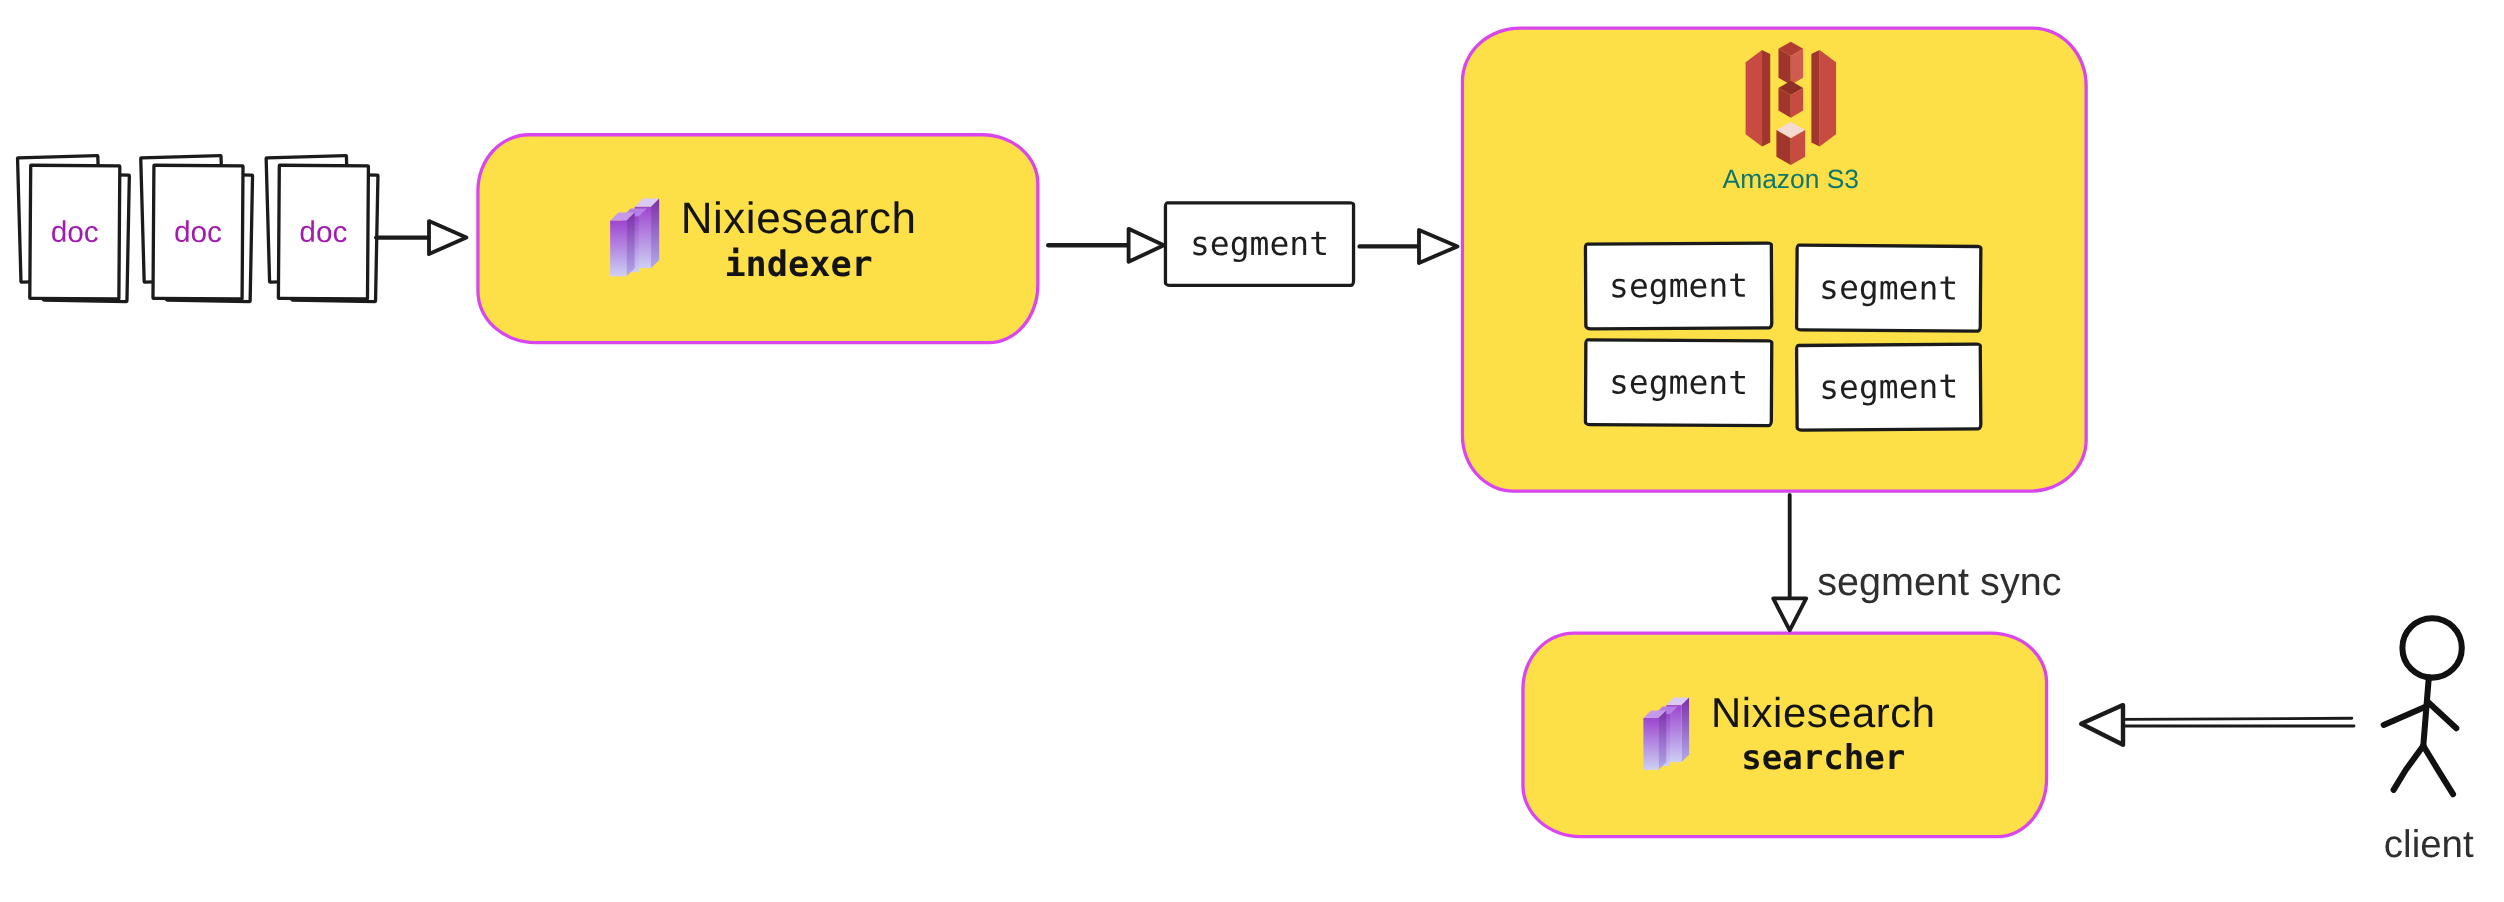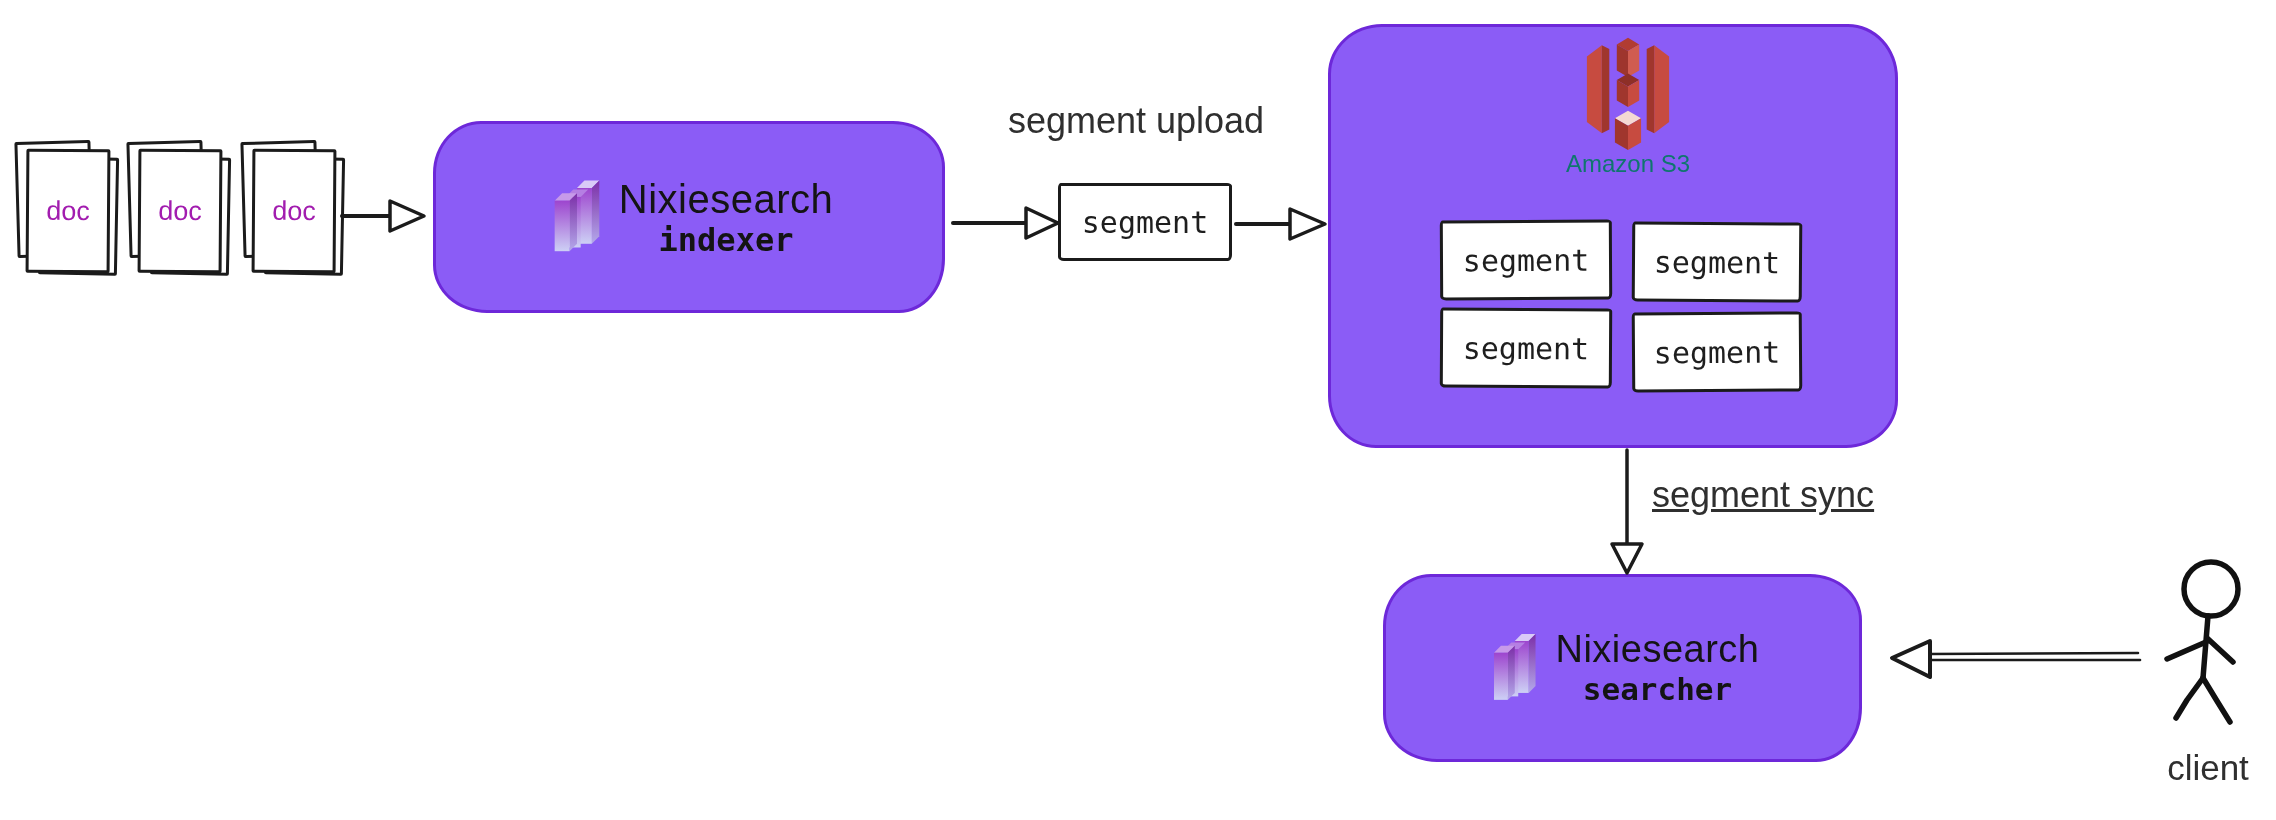--- a/index.html
+++ b/index.html
@@ -18,21 +18,21 @@
   .doc-page.a{left:0;top:3px;width:76px;height:116px;transform:rotate(-1.6deg);}
   .doc-page.b{left:23px;top:19px;width:79px;height:118px;transform:rotate(1.1deg);}
   .doc-page.front{
     left:10px;top:11px;width:84px;height:124px;transform:rotate(.4deg);
     display:flex;align-items:center;justify-content:center;
     font-size:27px;color:#a21caf;
   }
 
   
   .big-box{
-    background:#8b5cf6;border:3px solid #6d28d9;box-sizing:border-box;
+    background:#fde047;border:3px solid #d946ef;box-sizing:border-box;
     display:flex;align-items:center;justify-content:center;text-align:right;
   }
   .rounded-lg{border-radius:48px 52px 46px 54px / 52px 46px 54px 48px;}
   .brand-row{display:flex;align-items:center;gap:16px;}
   .brand-col{display:flex;flex-direction:column;align-items:center;line-height:1.15;}
   .brand-name{font-size:40px;color:#141414;letter-spacing:.5px;}
   .brand-role{font-family:"DejaVu Sans Mono",monospace;font-weight:bold;font-size:32px;color:#141414;}
   .brand-name.sm{font-size:38px;}
   .brand-role.sm{font-size:31px;}
 
@@ -101,21 +101,20 @@
         <polygon points="33,32 43,22 43,90 33,100" fill="url(#nxs1)"></polygon>
         <rect x="13" y="32" width="20" height="68" fill="url(#nxf1)"></rect>
       </svg>
       <div class="brand-col">
         <span class="brand-name">Nixiesearch</span>
         <span class="brand-role">indexer</span>
       </div>
     </div>
   </div>
 
-  <div class="abs flow-label" style="left:960px;top:100px;width:352px;text-align:center;">segment upload</div>
 
   <div class="abs seg-box" style="left:1058px;top:183px;width:174px;height:78px;">segment</div>
 
   <div class="abs big-box" style="left:1328px;top:24px;width:570px;height:424px;border-radius:54px 50px 52px 48px / 50px 54px 48px 52px;"></div>
 
   <svg class="abs" style="left:1582px;top:36px;" width="92" height="114" viewBox="0 0 96 122" aria-hidden="true">
     <polygon points="4,22 20,10 20,104 4,92" fill="#c74b40"></polygon>
     <polygon points="20,10 28,14 28,100 20,104" fill="#a0362d"></polygon>
     <polygon points="92,22 76,10 76,104 92,92" fill="#c74b40"></polygon>
     <polygon points="76,10 68,14 68,100 76,104" fill="#a0362d"></polygon>
@@ -129,21 +128,21 @@
     <polygon points="34,88 48,96 48,122 34,114" fill="#a0362d"></polygon>
     <polygon points="62,88 48,96 48,122 62,114" fill="#c74b40"></polygon>
   </svg>
   <div class="abs s3-caption" style="left:1528px;top:150px;width:200px;">Amazon S3</div>
 
   <div class="abs seg-box" style="left:1440px;top:220px;width:172px;height:80px;transform:rotate(-.3deg);">segment</div>
   <div class="abs seg-box" style="left:1632px;top:222px;width:170px;height:80px;transform:rotate(.4deg);">segment</div>
   <div class="abs seg-box" style="left:1440px;top:308px;width:172px;height:80px;transform:rotate(.3deg);">segment</div>
   <div class="abs seg-box" style="left:1632px;top:312px;width:170px;height:80px;transform:rotate(-.4deg);">segment</div>
 
-  <div class="abs flow-label" style="left:1652px;top:474px;text-decoration:underline;">segment sync</div>
+  <div class="abs flow-label" style="left:1652px;top:508px;">segment sync</div>
 
   <div class="abs big-box rounded-lg" style="left:1383px;top:574px;width:479px;height:188px;">
     <div class="brand-row">
       <svg width="54" height="94" viewBox="0 0 78 108" aria-hidden="true">
         <defs>
           <linearGradient id="nxf2" x1="0" y1="0" x2="0" y2="1">
             <stop offset="0%" stop-color="#9d45ce"></stop>
               <stop offset="100%" stop-color="#cdd0f5"></stop>
           </linearGradient>
           <linearGradient id="nxs2" x1="0" y1="0" x2="0" y2="1">

